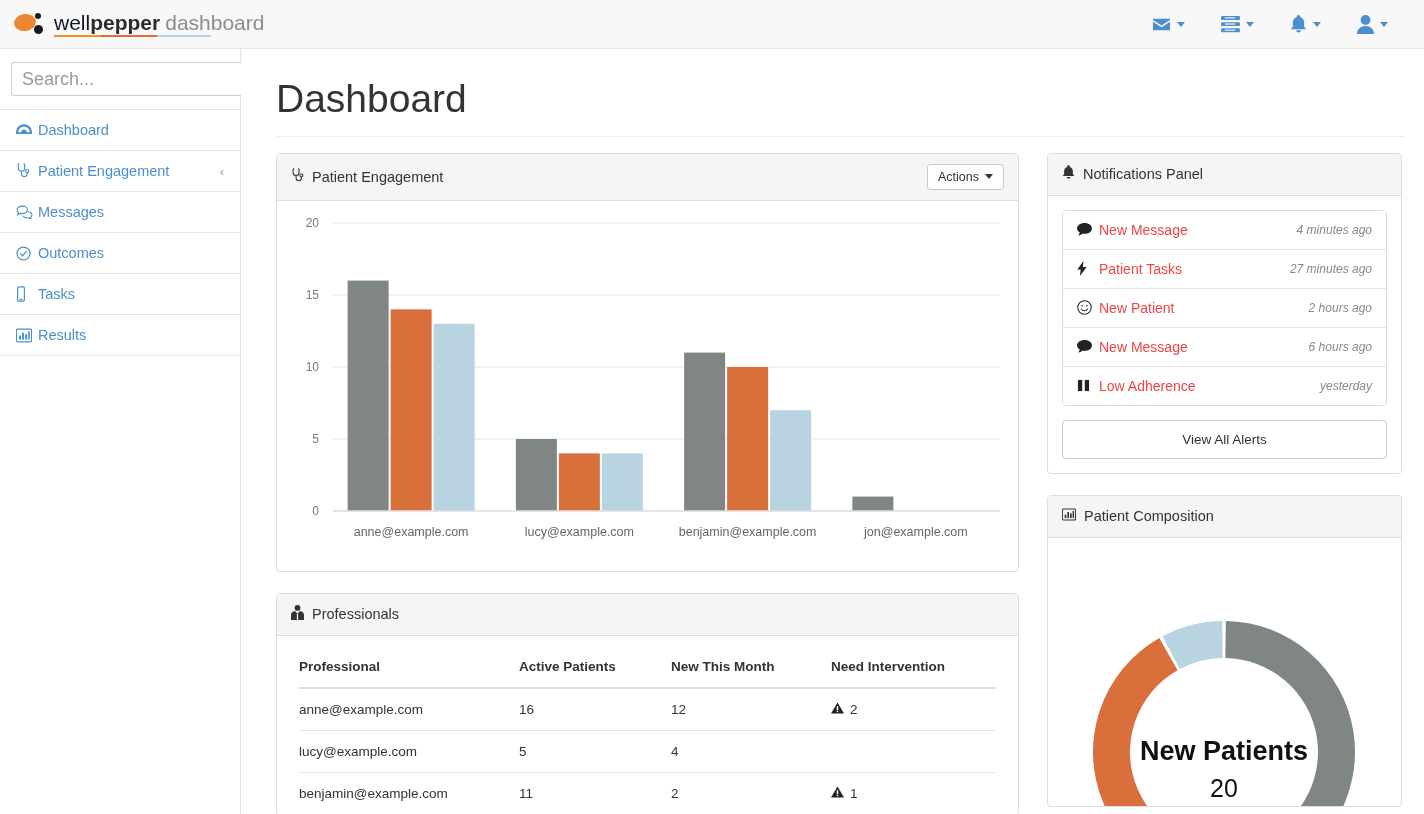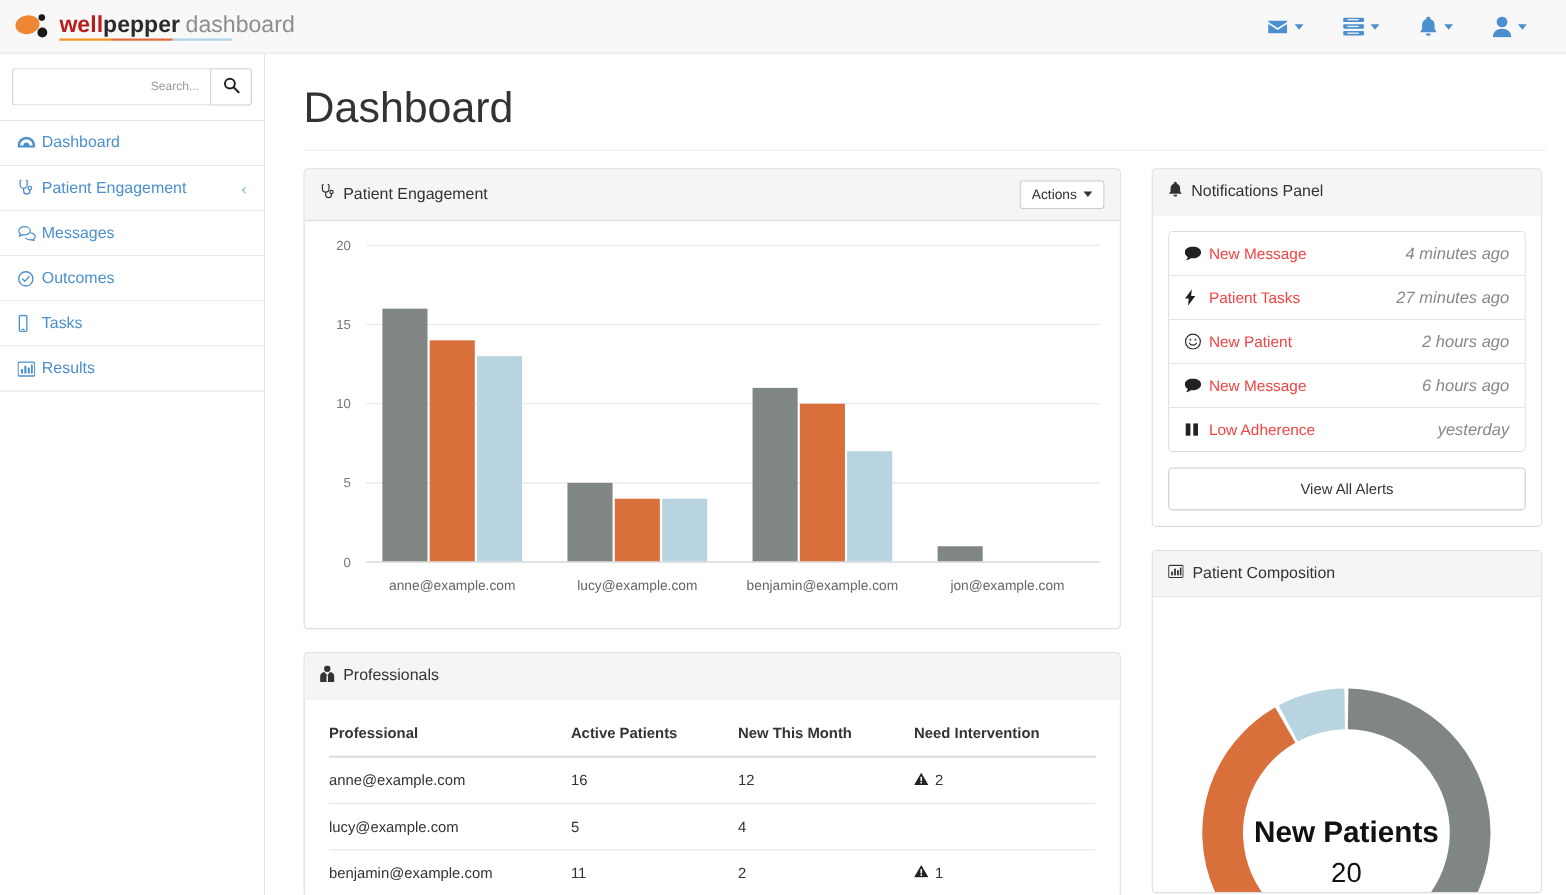--- a/index.html
+++ b/index.html
@@ -28,21 +28,21 @@
   }
   .logo-dot-sm {
     position: absolute; left: 21px; top: 3px;
     width: 6px; height: 6px; border-radius: 50%; background: #1a1a1a;
   }
   .logo-dot-lg {
     position: absolute; left: 20px; top: 15px;
     width: 9px; height: 9px; border-radius: 50%; background: #1a1a1a;
   }
   .brand-text { font-size: 21px; line-height: 1; position: relative; padding-bottom: 4px; }
-  .brand-well { color: #b91c1c; font-weight: 700; }
+  .brand-well { color: #0f172a; font-weight: 400; }
   .brand-pepper { color: #2b2b2b; font-weight: 700; }
   .brand-dash { color: #8d8d8d; font-weight: 400; margin-left: 5px; }
   .brand-underlines {
     position: absolute; left: 0; bottom: 0; width: 157px; height: 2px; display: flex;
   }
   .ul-orange { width: 47px; height: 2px; background: #f0941f; }
   .ul-red    { width: 56px; height: 2px; background: #e06a3b; }
   .ul-blue   { width: 54px; height: 2px; background: #aed4e6; }
 
   .nav-right { margin-left: auto; display: flex; align-items: center; padding-right: 18px; }
@@ -62,22 +62,22 @@
     position: absolute; top: 49px; left: 0;
     width: 241px; height: 765px;
     background: #ffffff;
     border-right: 1px solid #e2e2e2;
   }
   .search-wrap { padding: 13px 11px; }
   .search-group { display: flex; height: 34px; }
   .search-input {
     flex: 1; border: 1px solid #cfcfcf; border-right: none;
     border-radius: 3px 0 0 3px; padding: 0 10px;
-    font-size: 11px; color: #555; font-family: "Liberation Sans", sans-serif;
-    outline: none; background: #fff; text-align: right;
+    font-size: 18px; color: #555; font-family: "Liberation Sans", sans-serif;
+    outline: none; background: #fff;
   }
   .search-input::placeholder { color: #9a9a9a; }
   .search-btn {
     width: 38px; border: 1px solid #cfcfcf; border-radius: 0 3px 3px 0;
     background: #fff; cursor: pointer;
     display: flex; align-items: center; justify-content: center;
   }
   .side-nav { border-top: 1px solid #e7e7e7; }
   .side-item {
     display: flex; align-items: center;
@@ -157,21 +157,21 @@
   .notif-list { border: 1px solid #dddddd; border-radius: 4px; overflow: hidden; }
   .notif-row {
     display: flex; align-items: center;
     padding: 11px 14px; border-bottom: 1px solid #e4e4e4;
     cursor: pointer; background: #fff;
   }
   .notif-row:last-child { border-bottom: none; }
   .notif-icon { width: 22px; color: #333; display: flex; align-items: center; }
   .notif-label { font-size: 14px; color: #ef4444; }
   .notif-time {
-    margin-left: auto; font-size: 15px; color: #888; font-style: italic;
+    margin-left: auto; font-size: 12px; color: #888; font-style: italic;
   }
   .btn-viewall {
     display: block; width: 100%; margin-top: 14px;
     border: 1px solid #cccccc; border-radius: 4px; background: #fff;
     padding: 11px 0; font-size: 13.5px; color: #333; cursor: pointer;
     font-family: "Liberation Sans", sans-serif;
   }
 
   
   .donut-body { padding: 18px 0 0 0; height: 268px; overflow: hidden; position: relative; }

